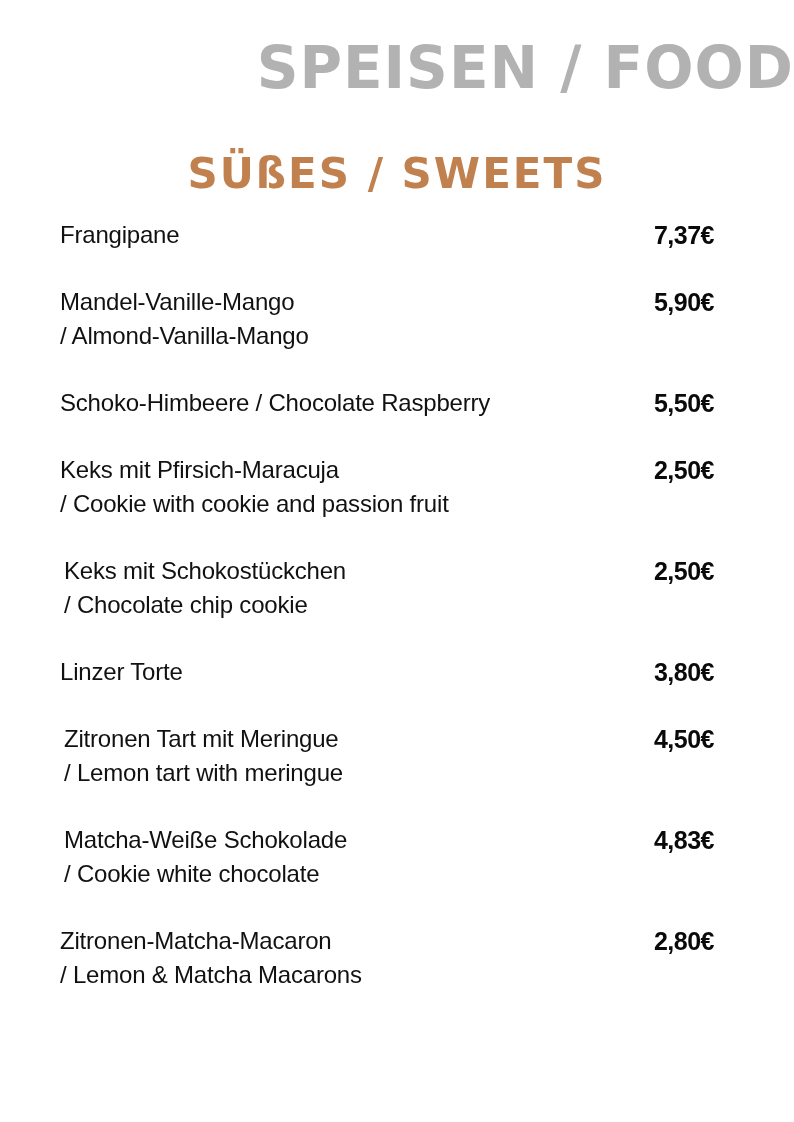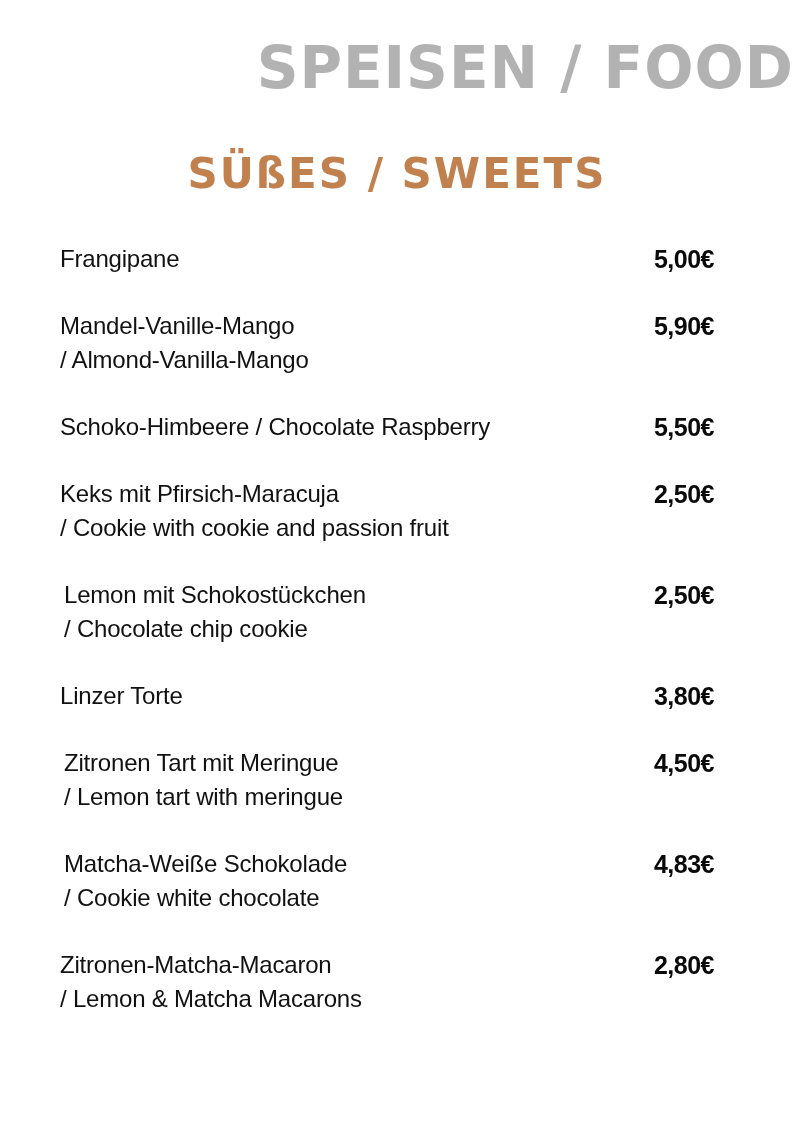--- a/index.html
+++ b/index.html
@@ -32,21 +32,21 @@
     margin-top: 50px;
     text-align: center;
     font-family: "DejaVu Sans", sans-serif;
     font-size: 42px;
     font-weight: 900;
     letter-spacing: 2px;
     color: #c1814e;
     white-space: nowrap;
   }
   .menu-list {
-    margin-top: 44px;
+    margin-top: 20px;
     padding-left: 60px;
     padding-right: 80px;
   }
   .menu-item {
     display: flex;
     justify-content: space-between;
     align-items: flex-start;
     margin-bottom: 33px;
   }
   .item-name {
@@ -75,21 +75,21 @@
   <div class="page-title">SPEISEN / FOOD</div>
 
   <div class="section-title">SÜßES / SWEETS</div>
 
   <div class="menu-list">
 
     <div class="menu-item">
       <div class="item-name">
         <span class="line">Frangipane</span>
       </div>
-      <div class="item-price">5,00€</div>
+      <div class="item-price">7,37€</div>
     </div>
 
     <div class="menu-item">
       <div class="item-name">
         <span class="line">Mandel-Vanille-Mango</span>
         <span class="line">/ Almond-Vanilla-Mango</span>
       </div>
       <div class="item-price">5,90€</div>
     </div>
 
@@ -103,21 +103,21 @@
     <div class="menu-item">
       <div class="item-name">
         <span class="line">Keks mit Pfirsich-Maracuja</span>
         <span class="line">/ Cookie with cookie and passion fruit</span>
       </div>
       <div class="item-price">2,50€</div>
     </div>
 
     <div class="menu-item indent-sm">
       <div class="item-name">
-        <span class="line">Lemon mit Schokostückchen</span>
+        <span class="line">Keks mit Schokostückchen</span>
         <span class="line">/ Chocolate chip cookie</span>
       </div>
       <div class="item-price">2,50€</div>
     </div>
 
     <div class="menu-item">
       <div class="item-name">
         <span class="line">Linzer Torte</span>
       </div>
       <div class="item-price">3,80€</div>

